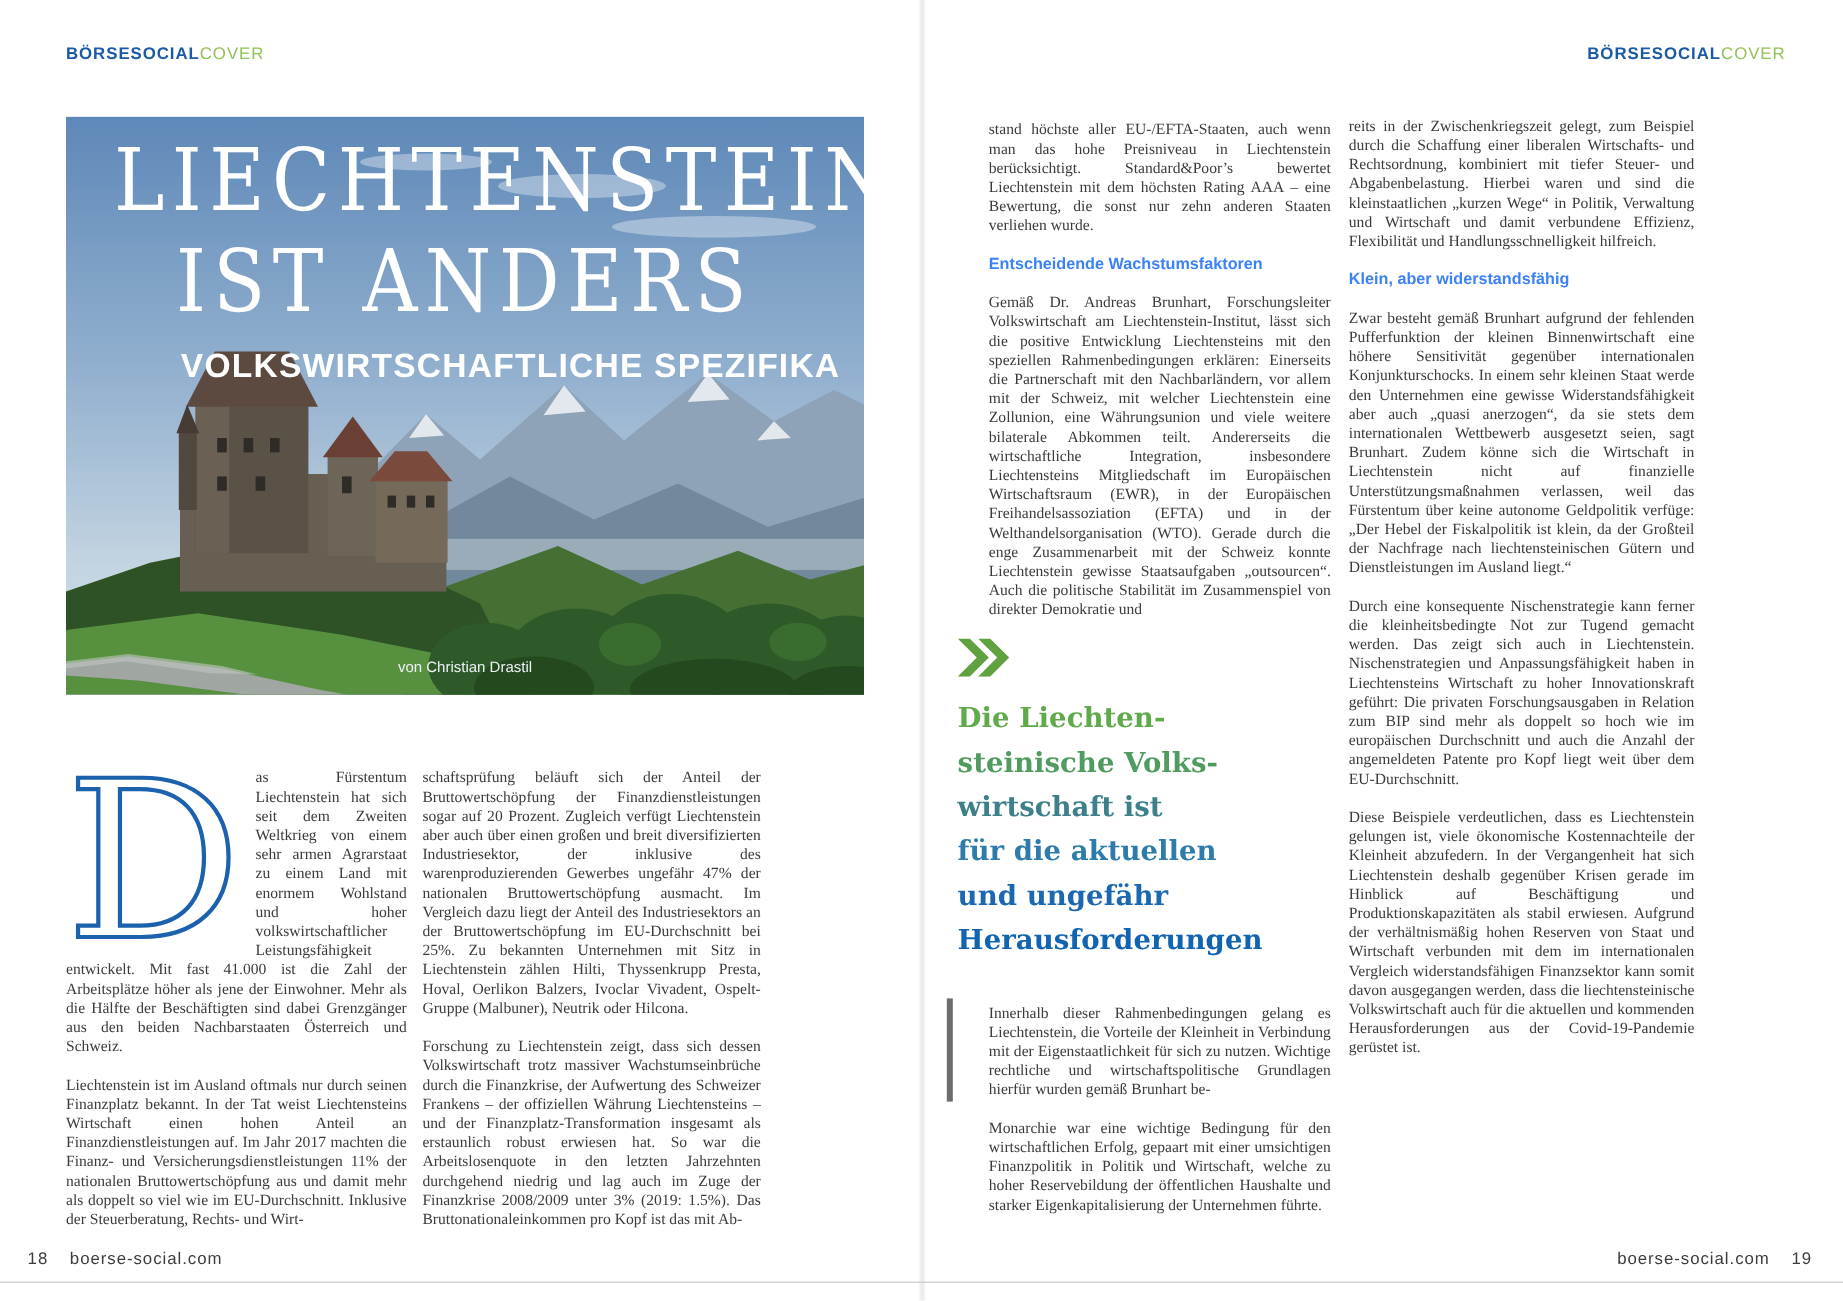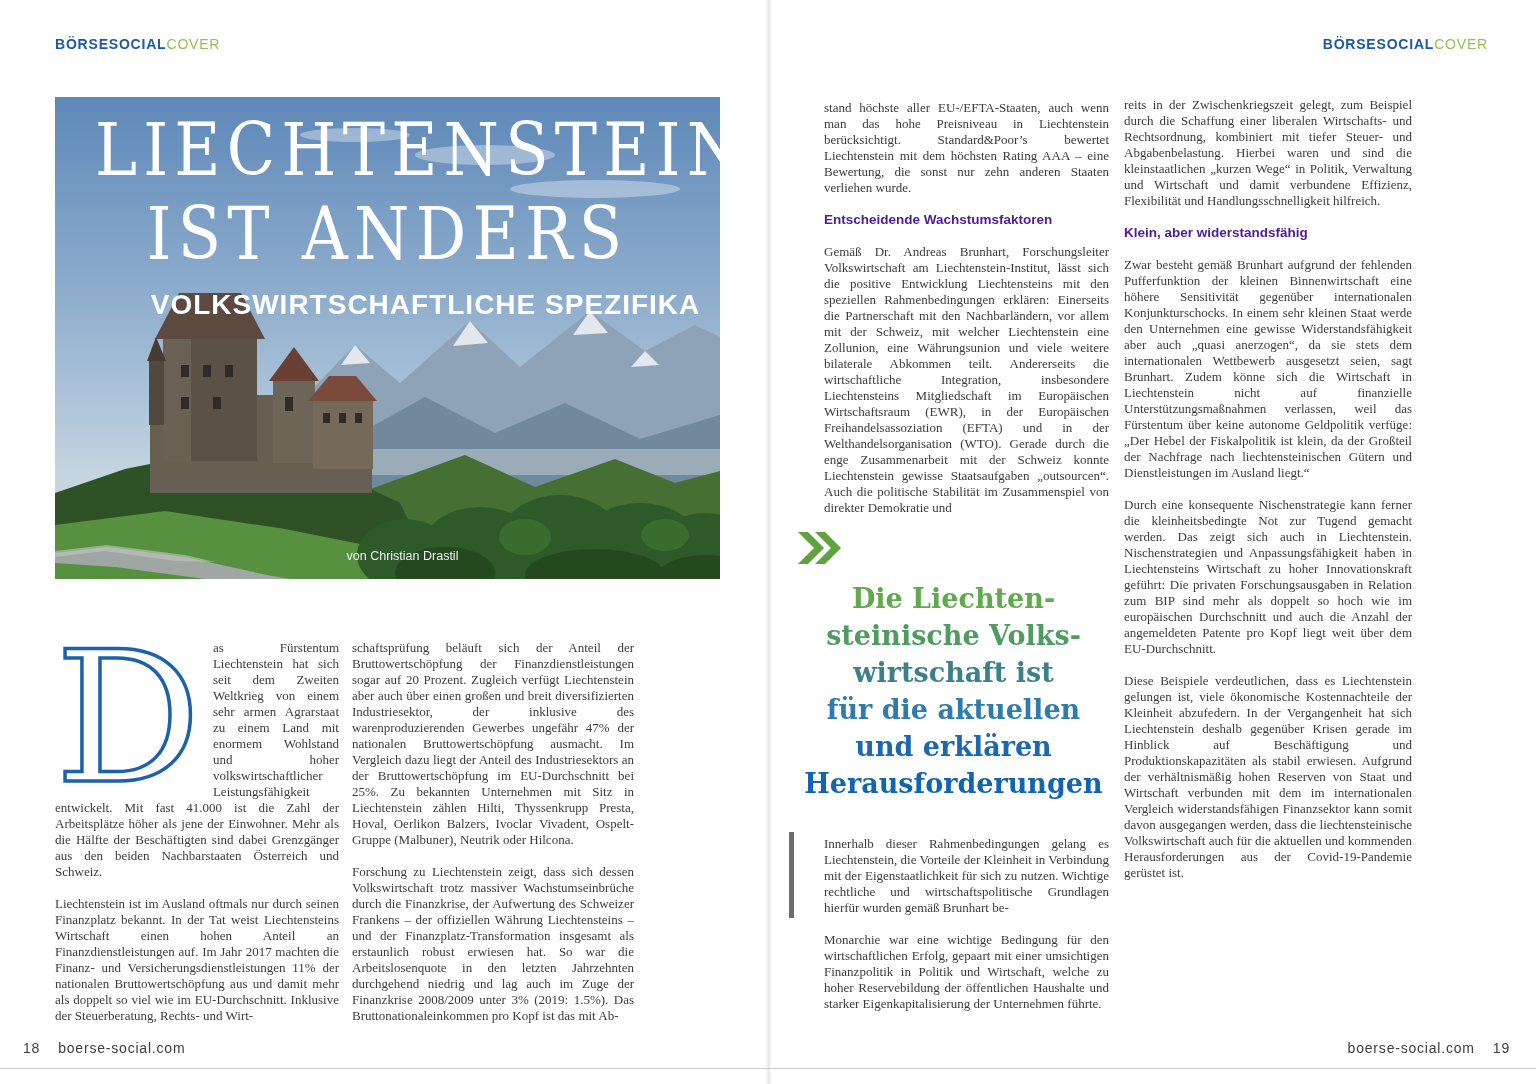--- a/index.html
+++ b/index.html
@@ -28,50 +28,50 @@
   }
   .hero-title1{top:14px;}
   .hero-title2{top:98px;}
   .hero-sub{
     position:absolute;left:0;top:192px;width:100%;text-align:center;color:#ffffff;
     font-family:"Liberation Sans", sans-serif;font-weight:bold;
     font-size:28px;letter-spacing:1px;margin-left:38px;
   }
   .hero-byline{
     position:absolute;left:0;top:452px;width:100%;text-align:center;
-    font-family:"Liberation Sans", sans-serif;font-size:12.5px;color:#edf1f4;padding-left:15px;
+    font-family:"Liberation Sans", sans-serif;font-size:12.5px;color:#edf1f4;
   }
   
   .col{position:absolute;font-size:13px;line-height:16px;text-align:justify;
        -webkit-hyphens:auto;hyphens:auto;}
   .col p{margin:0 0 16px 0;}
   .col p:last-child{margin-bottom:0;}
   .col-l1{left:55px;top:640px;width:284px;}
   .col-l2{left:352px;top:640px;width:282px;}
   .col-r1{left:824px;top:100px;width:285px;}
   .col-r2{left:1124px;top:97px;width:288px;}
   .subhead{
-    font-family:"Liberation Sans", sans-serif;font-weight:bold;color:#4c1d95;
+    font-family:"Liberation Sans", sans-serif;font-weight:bold;color:#3b82f6;
     font-size:13.5px;text-align:left;margin:0 0 3px 0;
   }
   
   .dropcap{
     float:left;font-family:"DejaVu Serif", serif;
     font-size:182px;line-height:148px;height:152px;
     margin:4px 12px 0 0;color:#1b61ad;
   }
   @supports (-webkit-text-stroke: 1px #000){
     .dropcap{color:transparent;-webkit-text-stroke:3.5px #1b61ad;}
   }
   
   .chevrons{margin:16px 0 12px -26px;}
   .pullquote{
-    margin:0 0 34px -26px;text-align:center;
+    margin:0 0 34px -26px;text-align:left;
     font-family:"DejaVu Serif", serif;font-weight:bold;
-    font-size:27px;line-height:37px;
+    font-size:23px;line-height:37px;
   }
   .q0{color:#5faa4a;} .q1{color:#4f9b60;} .q2{color:#3d8089;}
   .q3{color:#2d7cab;} .q4{color:#1b68b0;} .q5{color:#1064b0;} .q6{color:#1064b0;}
   
   .has-rule{position:relative;}
   .rule-bar{position:absolute;left:-35px;top:-4px;width:5px;height:86px;background:#6d6d6d;}
   
   .gutter{position:absolute;left:765px;top:0;width:7px;height:1084px;
     background:linear-gradient(to right, rgba(0,0,0,0), rgba(0,0,0,.09) 50%, rgba(0,0,0,0));}
   .footer-line{position:absolute;left:0;top:1068px;width:1536px;height:1px;background:#c9c9c9;}
@@ -196,21 +196,21 @@
       <svg width="50" height="32" viewBox="0 0 50 32">
         <polygon points="0,0 10,0 26,16 10,32 0,32 16,16" fill="#5fa23f"></polygon>
         <polygon points="17,0 27,0 43,16 27,32 17,32 33,16" fill="#5fa23f"></polygon>
       </svg>
     </div>
     <div class="pullquote">
       <div class="q0">Die Liechten-</div>
       <div class="q1">steinische Volks-</div>
       <div class="q2">wirtschaft ist</div>
       <div class="q3">für die aktuellen</div>
-      <div class="q4">und erklären</div>
+      <div class="q4">und ungefähr</div>
       <div class="q5">Herausforderungen</div>
     </div>
     <p class="para has-rule"><span class="rule-bar"></span><span>Innerhalb dieser Rahmenbedingungen gelang es Liechtenstein, die Vorteile der Kleinheit in Verbindung mit der Eigenstaatlichkeit für sich zu nutzen. Wichtige rechtliche und wirtschaftspolitische Grundlagen hierfür wurden gemäß Brunhart be-</span></p>
     <p class="para">Monarchie war eine wichtige Bedingung für den wirtschaftlichen Erfolg, gepaart mit einer umsichtigen Finanzpolitik in Politik und Wirtschaft, welche zu hoher Reservebildung der öffentlichen Haushalte und starker Eigenkapitalisierung der Unternehmen führte.</p>
   </div>
 
   <div class="col col-r2">
     <p class="para">reits in der Zwischenkriegszeit gelegt, zum Beispiel durch die Schaffung einer liberalen Wirtschafts- und Rechtsordnung, kombiniert mit tiefer Steuer- und Abgabenbelastung. Hierbei waren und sind die kleinstaatlichen „kurzen Wege“ in Politik, Verwaltung und Wirtschaft und damit verbundene Effizienz, Flexibilität und Handlungsschnelligkeit hilfreich.</p>
     <p class="subhead">Klein, aber widerstandsfähig</p>
     <p class="para">Zwar besteht gemäß Brunhart aufgrund der fehlenden Pufferfunktion der kleinen Binnenwirtschaft eine höhere Sensitivität gegenüber internationalen Konjunkturschocks. In einem sehr kleinen Staat werde den Unternehmen eine gewisse Widerstandsfähigkeit aber auch „quasi anerzogen“, da sie stets dem internationalen Wettbewerb ausgesetzt seien, sagt Brunhart. Zudem könne sich die Wirtschaft in Liechtenstein nicht auf finanzielle Unterstützungsmaßnahmen verlassen, weil das Fürstentum über keine autonome Geldpolitik verfüge: „Der Hebel der Fiskalpolitik ist klein, da der Großteil der Nachfrage nach liechtensteinischen Gütern und Dienstleistungen im Ausland liegt.“</p>

